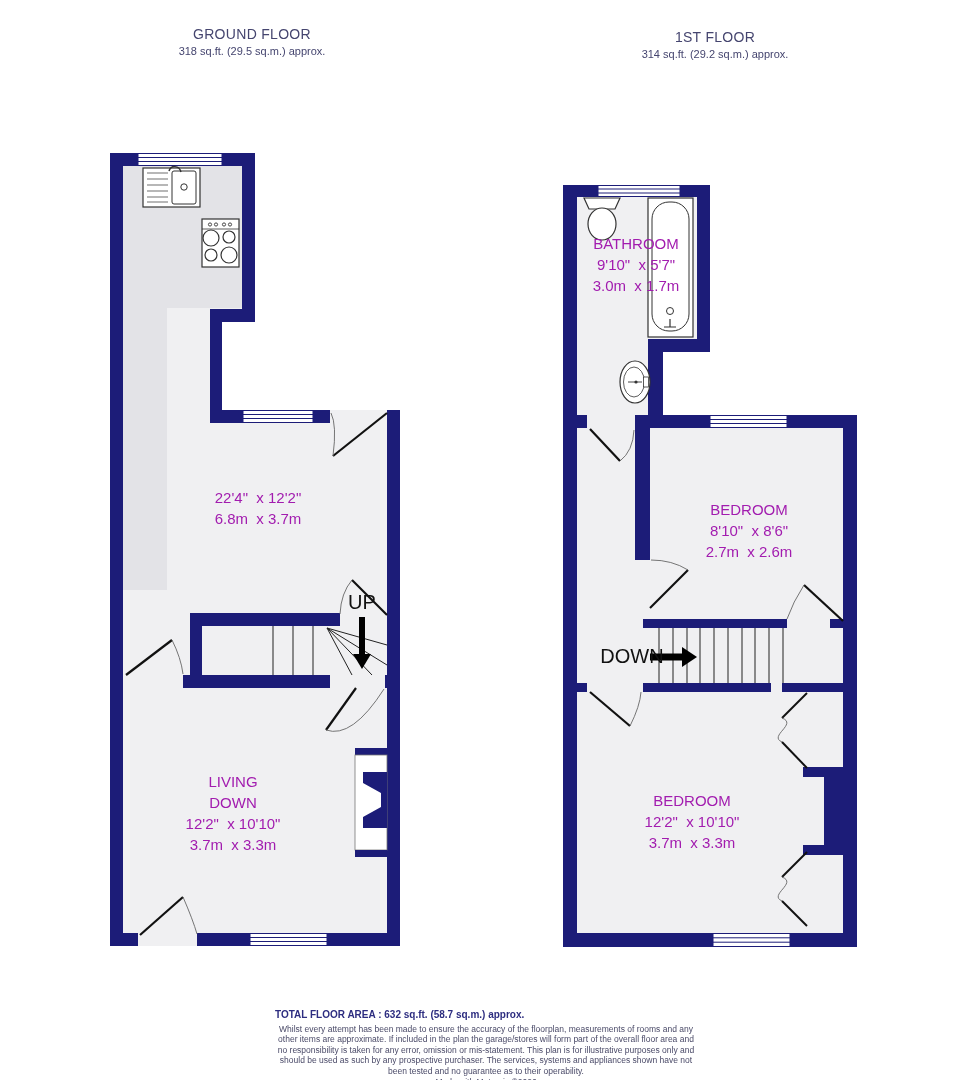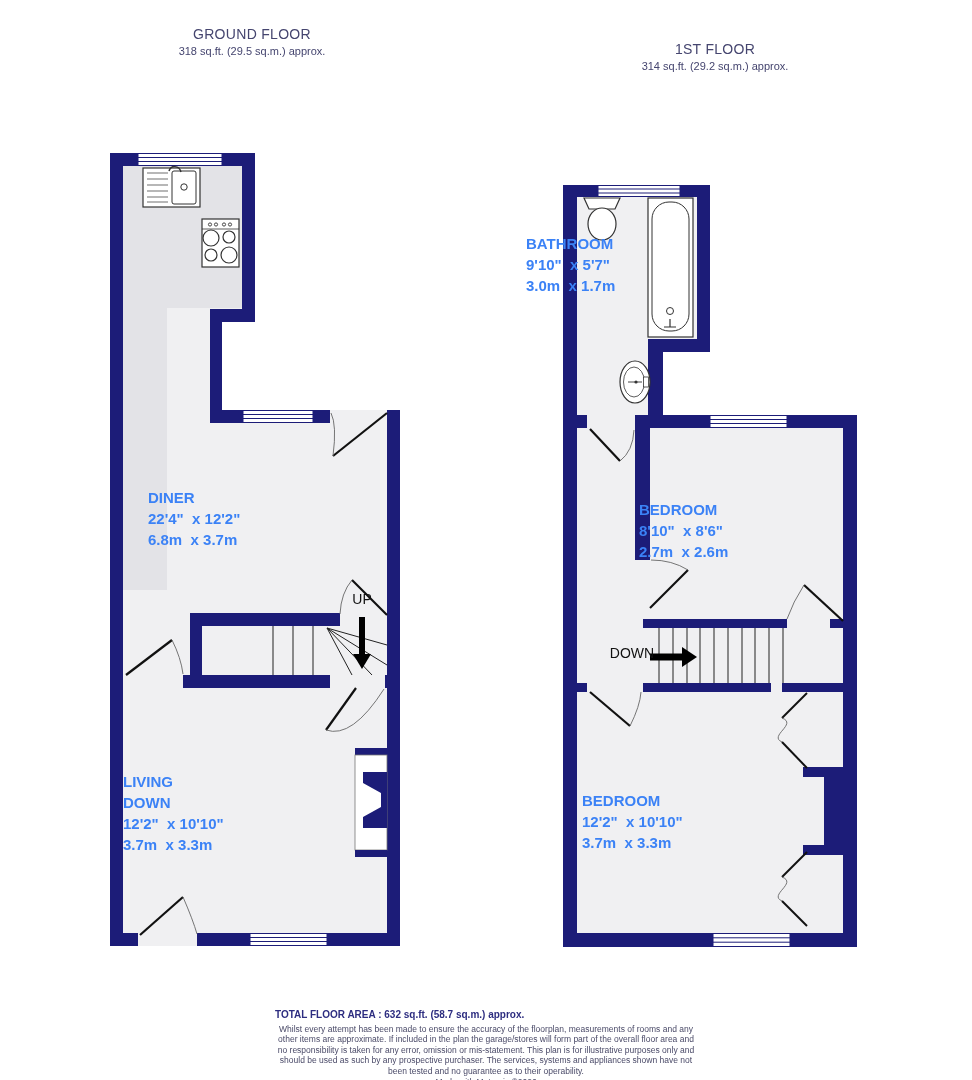--- a/index.html
+++ b/index.html
@@ -1,41 +1,41 @@
 <!DOCTYPE html>
 <html><head>
 <meta charset="utf-8">
 <style>
   html,body{margin:0;padding:0;background:#ffffff;}
   .canvas{position:relative;width:972px;height:1080px;background:#ffffff;overflow:hidden;
           font-family:"Liberation Sans", sans-serif;}
   .floor-header{position:absolute;text-align:center;color:#45456f;}
   .floor-title{font-size:14px;line-height:17px;letter-spacing:.3px;}
   .floor-area{font-size:11px;line-height:16px;}
-  .room-label{position:absolute;text-align:left;color:#3b82f6;font-weight:bold;
+  .room-label{position:absolute;text-align:center;color:#a21caf;font-weight:normal;
               font-size:15px;line-height:21px;}
   .room-label .dim{white-space:pre;}
-  .stair-label{position:absolute;color:#111;font-size:14px;text-align:center;}
+  .stair-label{position:absolute;color:#111;font-size:20px;text-align:center;}
   .footer-total{position:absolute;text-align:left;color:#2d2d80;font-size:10px;
                 font-weight:700;}
   .footer-disclaimer{position:absolute;text-align:center;color:#4a4a68;font-size:8.5px;
                      line-height:10.4px;}
   .footer-credit{margin-top:1px;}
   svg{position:absolute;display:block;}
 </style>
 </head>
 <body>
 
 <div class="canvas">
 
   <div class="floor-header" style="left:107px;top:26px;width:290px">
     <div class="floor-title">GROUND FLOOR</div>
     <div class="floor-area">318 sq.ft. (29.5 sq.m.) approx.</div>
   </div>
-  <div class="floor-header" style="left:570px;top:41px;width:290px">
+  <div class="floor-header" style="left:570px;top:29px;width:290px">
     <div class="floor-title">1ST FLOOR</div>
     <div class="floor-area">314 sq.ft. (29.2 sq.m.) approx.</div>
   </div>
 
   <svg style="left:100px;top:145px" width="310" height="810" viewBox="0 0 310 810">
 
     <polygon points="10,8 155,8 155,177 122,177 122,265 300,265 300,801 10,801" fill="#f0f0f2"></polygon>
 
     <g fill="#e3e3e7">
       <rect x="23" y="21" width="119" height="142"></rect>
@@ -261,21 +261,20 @@
     <g>
       <ellipse cx="80" cy="204" rx="15" ry="21" fill="#ffffff" stroke="#333" stroke-width="1.2"></ellipse>
       <ellipse cx="79" cy="204" rx="10.5" ry="15" fill="none" stroke="#333" stroke-width="0.8"></ellipse>
       <rect x="88.5" y="199" width="5" height="10" fill="#ffffff" stroke="#333" stroke-width="0.8"></rect>
       <line x1="73" y1="204" x2="87" y2="204" stroke="#333" stroke-width="0.9"></line>
       <circle cx="81" cy="204" r="1.6" fill="#333"></circle>
     </g>
   </svg>
 
   <div class="room-label" style="left:148px;top:487px;width:220px">
-    <div>DINER</div>
     <div class="dim">22'4"  x 12'2"</div>
     <div class="dim">6.8m  x 3.7m</div>
   </div>
 
   <div class="room-label" style="left:123px;top:771px;width:220px">
     <div>LIVING</div>
     <div>DOWN</div>
     <div class="dim">12'2"  x 10'10"</div>
     <div class="dim">3.7m  x 3.3m</div>
   </div>

